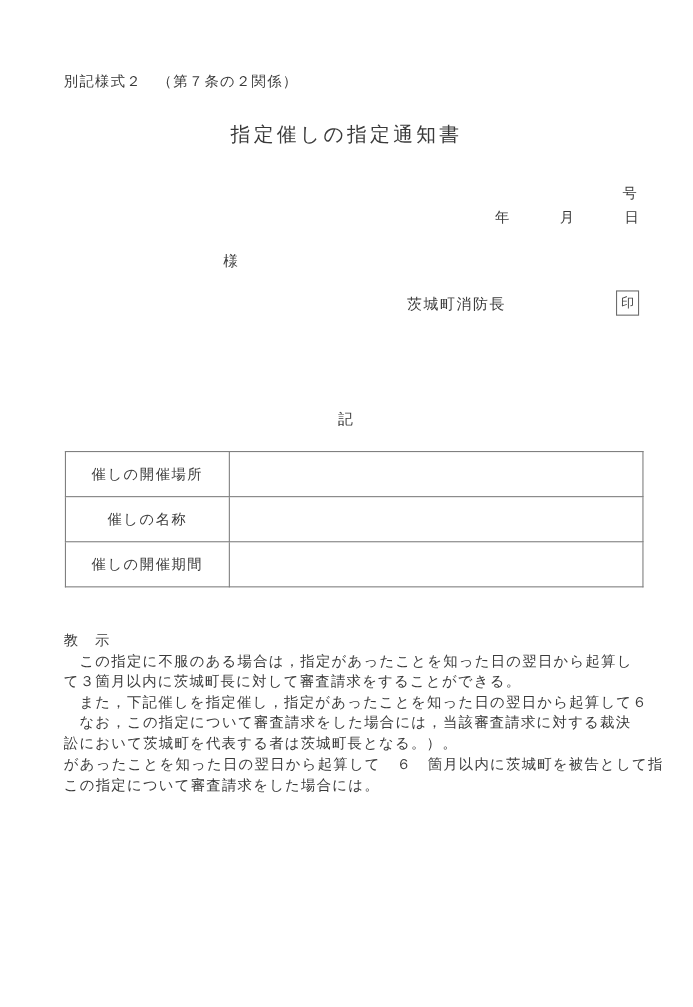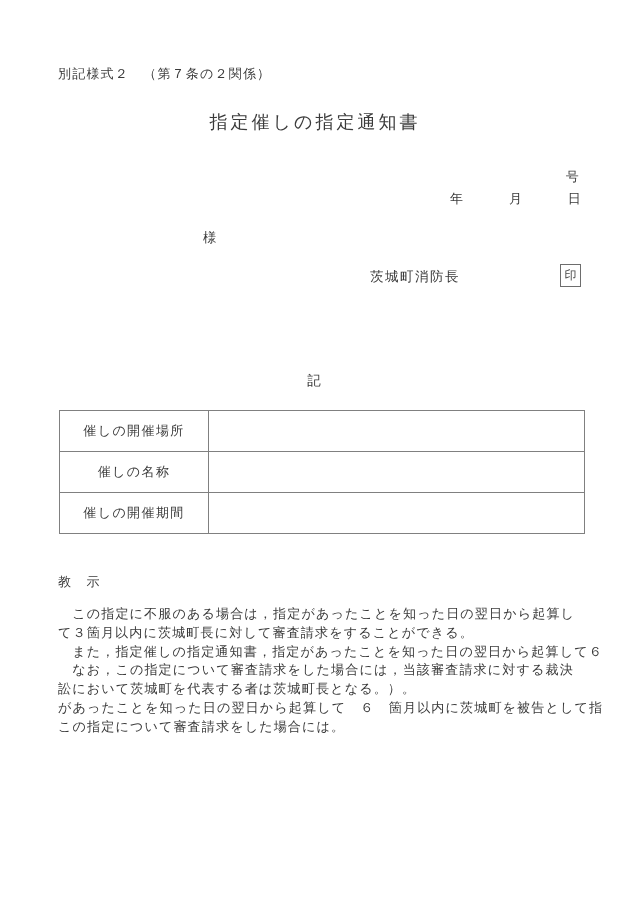--- a/index.html
+++ b/index.html
@@ -145,21 +145,20 @@
     letter-spacing: 1.2px;
   }
   .instr-body {
     position: absolute;
     left: 58px;
     top: 593px;
     width: 520px;
     font-size: 13.1px;
     line-height: 18.8px;
     letter-spacing: 1.1px;
-    margin-top: 12px;
   }
   .instr-body .ln { display: block; white-space: pre; }
 </style>
 </head>
 <body>
 
 <div class="page">
 
   <div class="abs form-no">別記様式２　（第７条の２関係）</div>
 
@@ -201,20 +200,20 @@
         <td class="value"></td>
       </tr>
     </tbody>
   </table>
 
   <div class="abs instr-title">教　示</div>
 
   <div class="instr-body">
     <span class="ln">　この指定に不服のある場合は，指定があったことを知った日の翌日から起算し</span>
     <span class="ln">て３箇月以内に茨城町長に対して審査請求をすることができる。</span>
-    <span class="ln">　また，指定催しの指定通知書，指定があったことを知った日の翌日から起算して６</span>
+    <span class="ln">　また，下記催しを指定催し，指定があったことを知った日の翌日から起算して６</span>
     <span class="ln">　なお，この指定について審査請求をした場合には，当該審査請求に対する裁決</span>
     <span class="ln">訟において茨城町を代表する者は茨城町長となる。）。</span>
     <span class="ln">があったことを知った日の翌日から起算して　６　箇月以内に茨城町を被告として指</span>
     <span class="ln">この指定について審査請求をした場合には。</span>
   </div>
 
 </div>
 
 </body></html>

